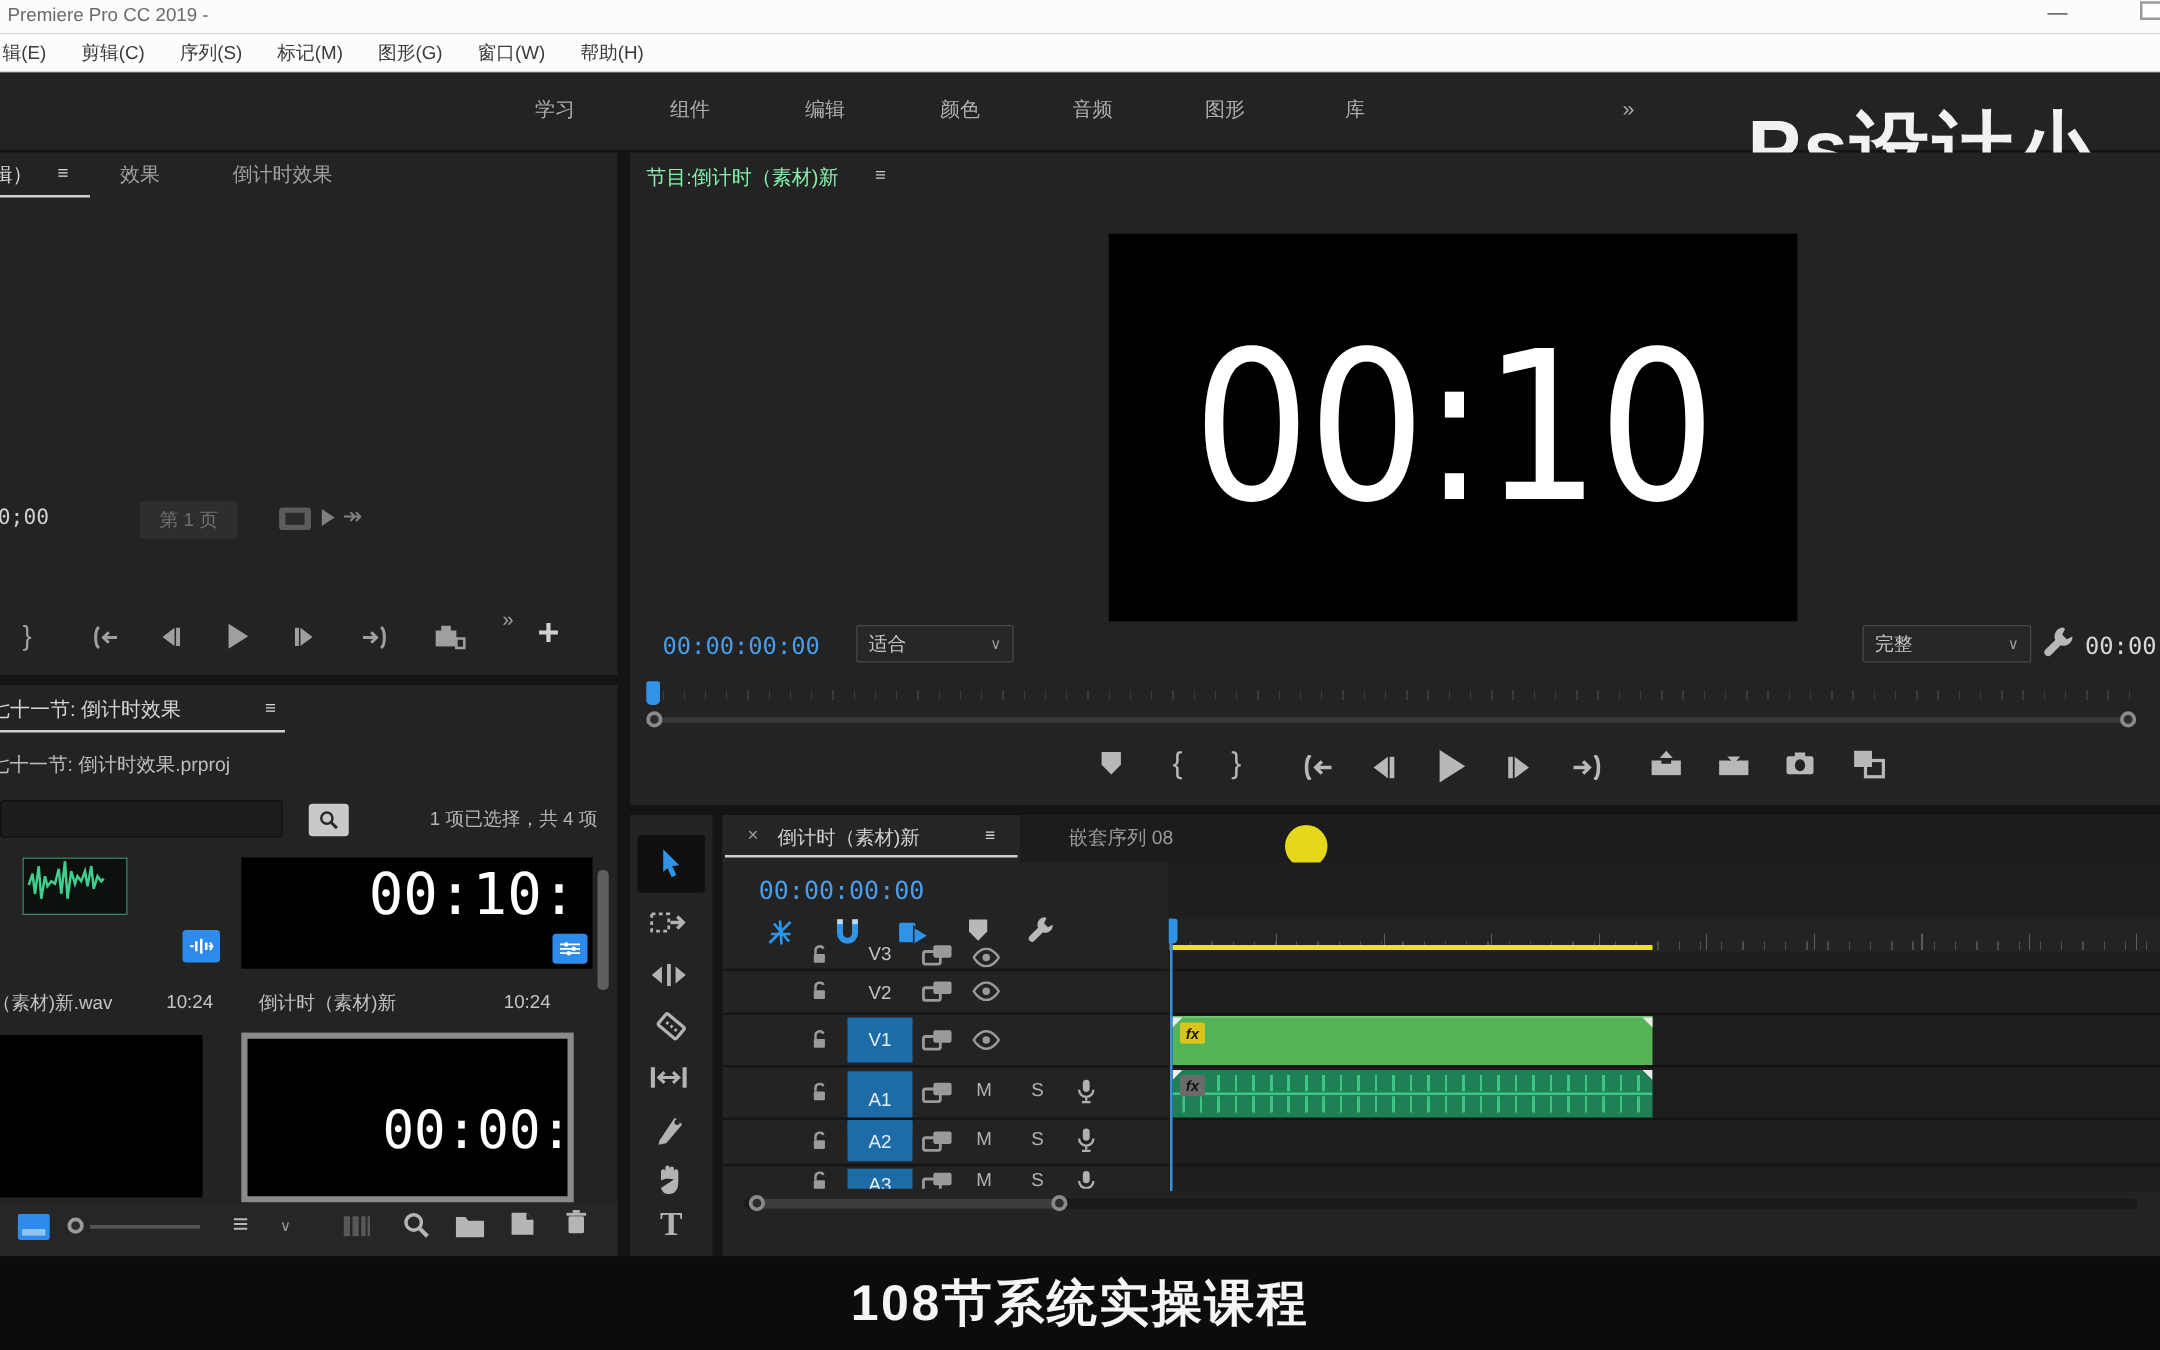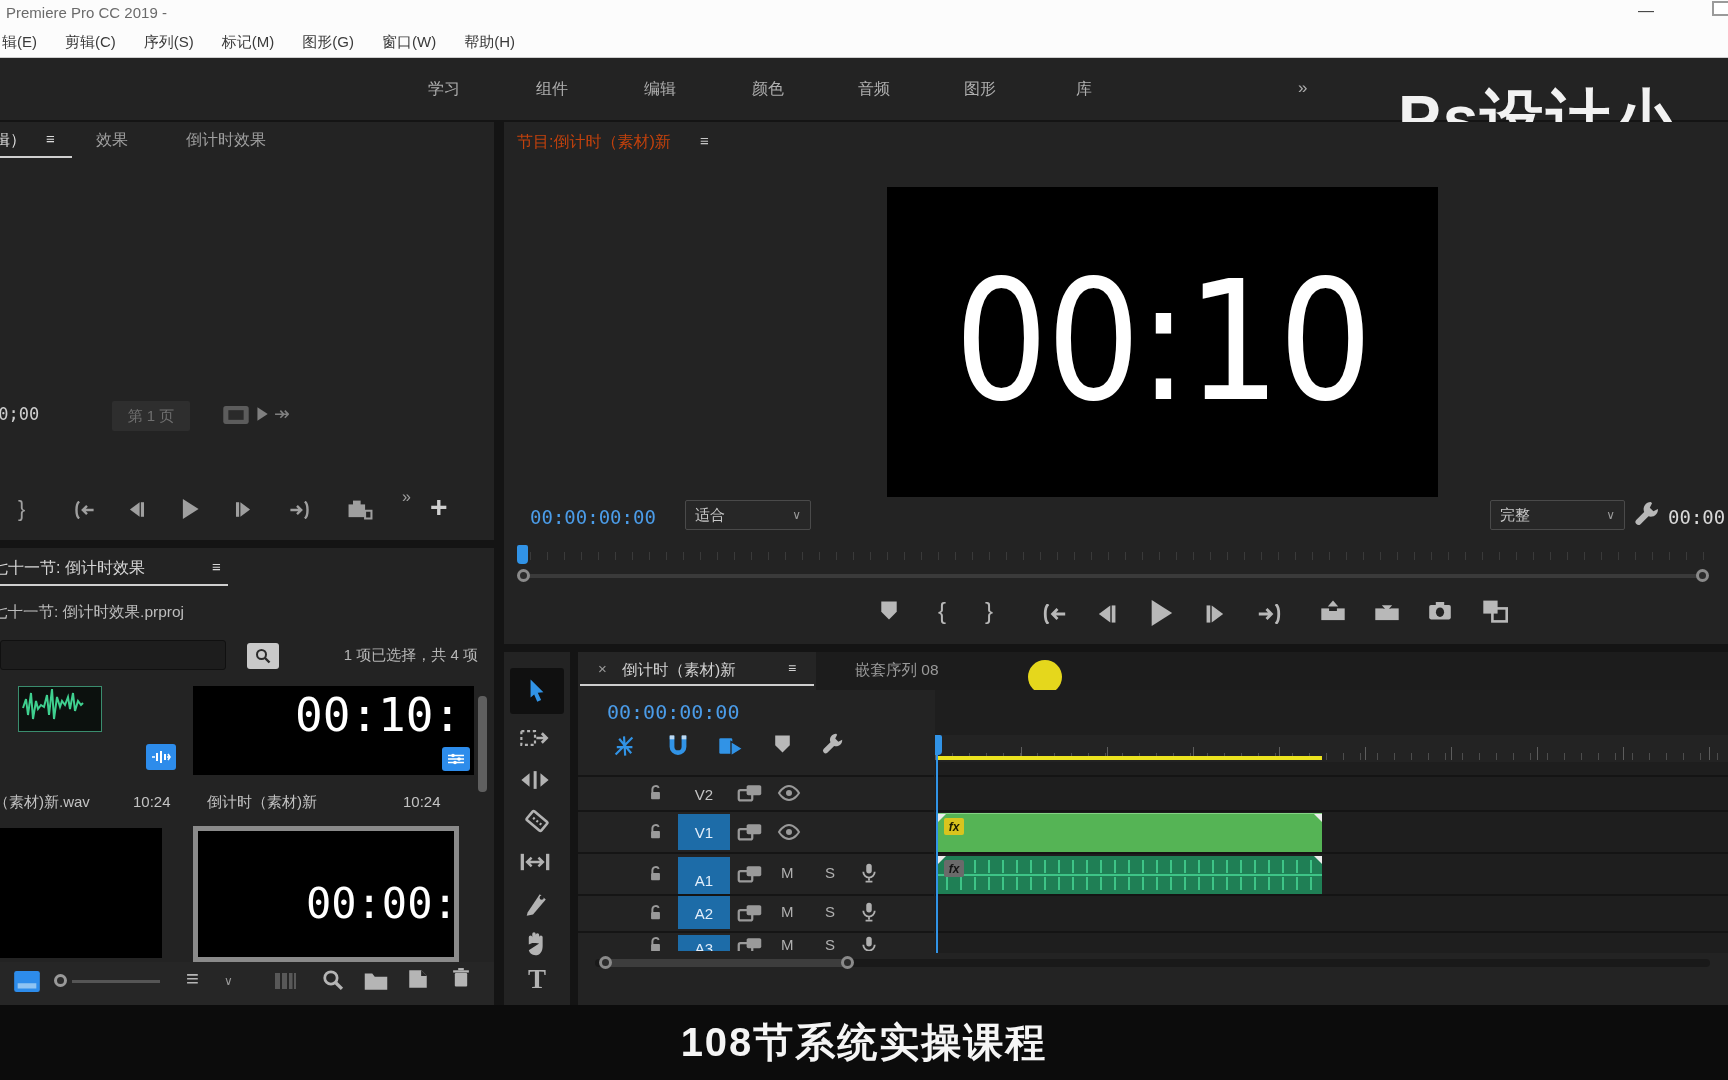--- a/index.html
+++ b/index.html
@@ -120,21 +120,21 @@
       </svg></span>
   <span class="ic ab" style="left:346px;top:499px;color:#9f9f9f;">
     <svg width="28" height="21" viewBox="0 0 22 16">
         <rect x="2" y="4" width="13" height="10" fill="currentColor"></rect>
         <rect x="5.5" y="1" width="6" height="4" fill="currentColor"></rect>
         <path d="M15 9 h5 v6 h-5Z" fill="none" stroke="currentColor" stroke-width="1.6"></path>
       </svg></span>
   <div class="ab" style="left:402px;top:488px;font-size:16px;color:#9f9f9f;">»</div>
   <div class="ab" style="left:430px;top:490px;font-size:30px;color:#cfcfcf;font-weight:bold;">+</div>
 
-  <div class="ab" style="left:517px;top:132px;font-size:16px;color:#c2410c;">节目:倒计时（素材)新</div>
+  <div class="ab" style="left:517px;top:132px;font-size:16px;color:#86efac;">节目:倒计时（素材)新</div>
   <div class="ab" style="left:700px;top:132px;font-size:15px;color:#c6c6c6;">≡</div>
 
   <div class="ab" style="left:887px;top:187px;width:551px;height:310px;background:#000;display:flex;align-items:center;justify-content:center;">
     <span style="color:#fff;font-size:148px;font-family:'DejaVu Sans',sans-serif;letter-spacing:-2px;transform:scaleY(1.12);">00:10</span>
   </div>
 
   <div class="ab mono tc-blue" style="left:530px;top:506px;font-size:19px;">00:00:00:00</div>
   <div class="ab dd" style="left:685px;top:500px;width:126px;height:30px;">
     <span>适合</span>
     <span class="chev">∨</span>
@@ -378,20 +378,38 @@
       </svg></span>
   <span class="ic ab" style="left:774px;top:734px;color:#b8b8b8;">
     <svg width="17" height="20" viewBox="0 0 14 16">
         <path d="M1 1 h12 v8 l-6 6 -6-6Z" fill="currentColor"></path>
       </svg></span>
   <span class="ic ab" style="left:820px;top:732px;color:#b8b8b8;">
     <svg width="24" height="24" viewBox="0 0 20 20">
         <path d="M13.5 1.5 a5 5 0 0 0-4.8 7 L3 14.2 a2.2 2.2 0 0 0 3.1 3.1 L11.8 11.6 A5 5 0 0 0 18.5 6.5 l-3.2 1.6 -2.6-2.6 1.6-3.2 Z" fill="currentColor"></path>
       </svg></span>
 
+  <div class="ab" style="left:578px;top:752px;width:356px;height:22px;overflow:hidden;">
+    <span class="ic" style="position:absolute;left:70px;top:4px;color:#9a9a9a;">
+      <svg width="15" height="16" viewBox="0 0 16 18">
+          <path d="M4.5 8 V5 a3.8 3.8 0 0 1 7.2-1.7" fill="none" stroke="currentColor" stroke-width="2.2"></path>
+          <rect x="3" y="8" width="10" height="8" rx="1" fill="currentColor"></rect>
+        </svg></span>
+    <span class="label-box" style="left:100px;top:0;height:22px;">V3</span>
+    <span class="ic" style="position:absolute;left:159px;top:3px;color:#9a9a9a;">
+      <svg width="26" height="18" viewBox="0 0 22 16">
+          <rect x="1" y="5.5" width="12" height="9" rx="1.5" fill="none" stroke="currentColor" stroke-width="2"></rect>
+          <rect x="8" y="1" width="13" height="9" rx="1.5" fill="currentColor"></rect>
+        </svg></span>
+    <span class="ic" style="position:absolute;left:198px;top:6px;color:#9a9a9a;">
+      <svg width="26" height="16" viewBox="0 0 24 16">
+          <path d="M12 1 C6 1 2 8 2 8 s4 7 10 7 s10-7 10-7 S18 1 12 1Z" fill="none" stroke="currentColor" stroke-width="2"></path>
+          <circle cx="12" cy="8" r="3" fill="currentColor"></circle>
+        </svg></span>
+  </div>
   <div class="trk-sep" style="left:578px;top:775px;width:356px;"></div>
 
   <div class="ab" style="left:578px;top:777px;width:356px;height:33px;">
     <span class="ic" style="position:absolute;left:70px;top:8px;color:#9a9a9a;">
       <svg width="15" height="16" viewBox="0 0 16 18">
           <path d="M4.5 8 V5 a3.8 3.8 0 0 1 7.2-1.7" fill="none" stroke="currentColor" stroke-width="2.2"></path>
           <rect x="3" y="8" width="10" height="8" rx="1" fill="currentColor"></rect>
         </svg></span>
     <span class="label-box" style="left:100px;top:4px;height:26px;">V2</span>
     <span class="ic" style="position:absolute;left:159px;top:7px;color:#9a9a9a;">

